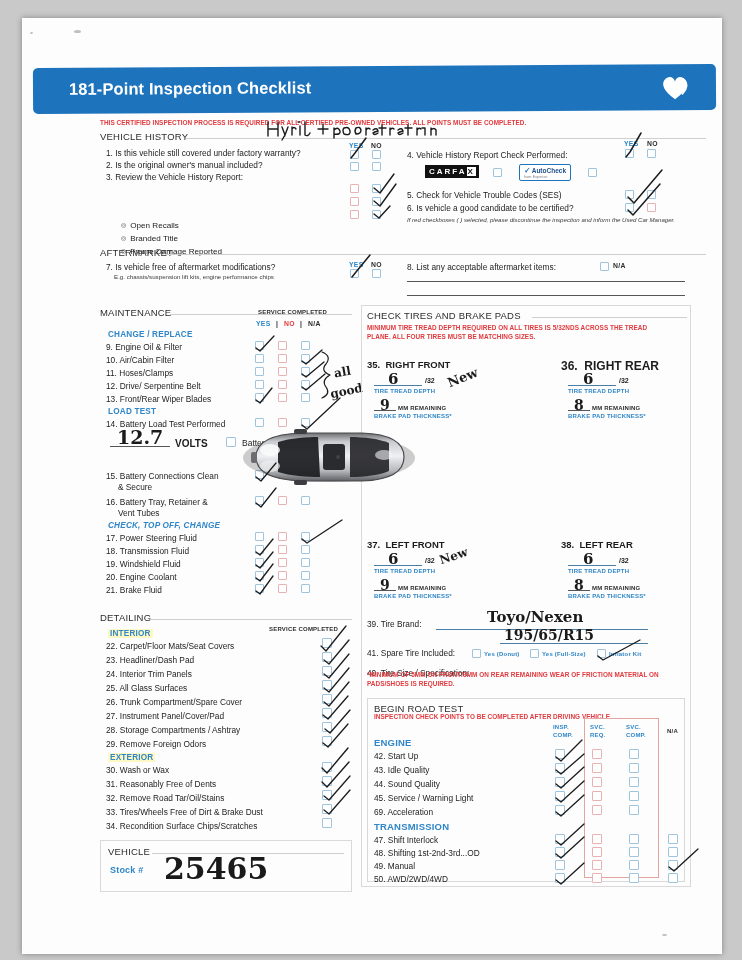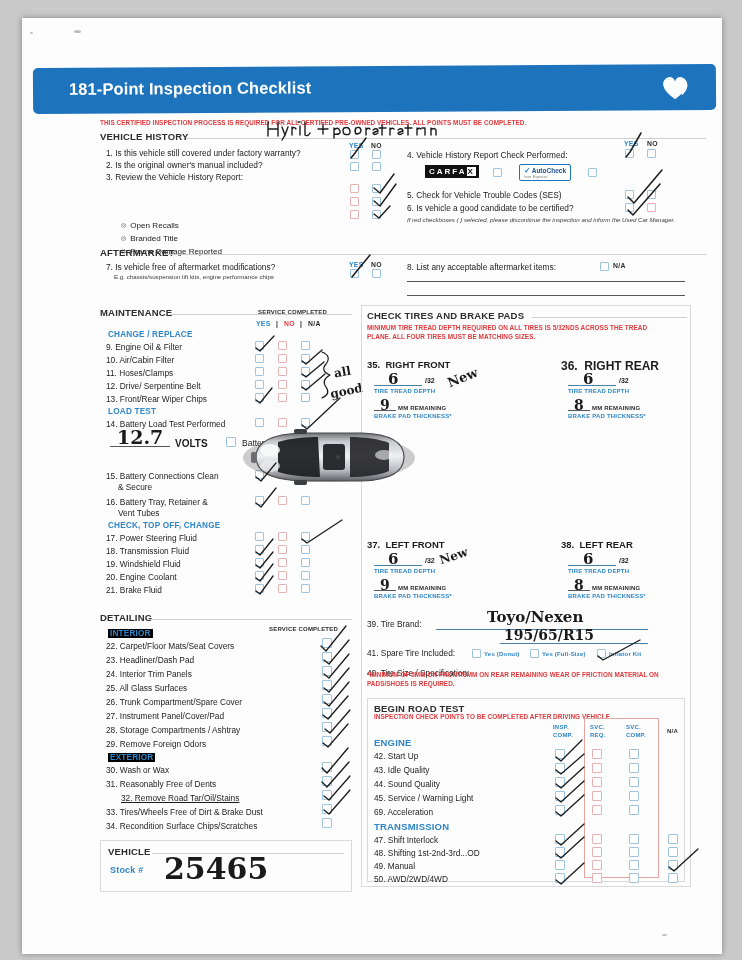--- a/index.html
+++ b/index.html
@@ -33,29 +33,29 @@
   #heart {
     position:absolute; right:26px; top:9px; width:30px; height:28px;
   }
 
   
   .red-note {
     color:#e03a3e; font-size:6.4px; font-weight:bold; letter-spacing:.05px;
     position:absolute; line-height:1.35;
   }
   .sec-head {
-    position:absolute; font-size:9.5px; font-weight:bold; color:#2c2c2c;
+    position:absolute; font-size:9.5px; font-weight:normal; color:#2c2c2c;
     letter-spacing:.2px;
   }
   .sec-rule { position:absolute; height:1px; background:#cfcfcf; }
   .sub-head {
     position:absolute; font-size:8.2px; font-weight:bold; color:#2f86c8;
     letter-spacing:.2px;
   }
-  .sub-head.hl { background:#000000; padding:0 2px; }
+  .sub-head.hl { background:#fef9c3; padding:0 2px; }
   .item {
     position:absolute; font-size:8.3px; color:#1c1c1c; white-space:nowrap;
   }
   .item.sm { font-size:6.2px; color:#3a3a3a; }
   .bullet { position:absolute; font-size:8.1px; color:#1c1c1c;margin-top:36px; }
   .bullet::before {
     content:"\25CE"; font-size:6px; color:#444; margin-right:4px;
     position:relative; top:-1px;
   }
   .lbl-tiny {
@@ -239,21 +239,21 @@
   <div class="yn dark" style="left:254px; top:302px;">|</div>
   <div class="yn red" style="left:262px; top:302px;">NO</div>
   <div class="yn dark" style="left:278px; top:302px;">|</div>
   <div class="yn dark" style="left:286px; top:302px;">N/A</div>
 
   <div class="sub-head" style="left:86px; top:312px;">CHANGE / REPLACE</div>
   <div class="item" style="left:84px; top:324px;"><span>9.</span> <span>Engine Oil &amp; Filter</span></div>
   <div class="item" style="left:84px; top:337px;"><span>10.</span> <span>Air/Cabin Filter</span></div>
   <div class="item" style="left:84px; top:350px;"><span>11.</span> <span>Hoses/Clamps</span></div>
   <div class="item" style="left:84px; top:363px;"><span>12.</span> <span>Drive/ Serpentine Belt</span></div>
-  <div class="item" style="left:84px; top:376px;"><span>13.</span> <span>Front/Rear Wiper Chips</span></div>
+  <div class="item" style="left:84px; top:376px;"><span>13.</span> <span>Front/Rear Wiper Blades</span></div>
 
   <div class="cb" style="left:233px; top:323px;"></div>
   <div class="cb red" style="left:256px; top:323px;"></div>
   <div class="cb" style="left:279px; top:323px;"></div>
   <div class="cb" style="left:233px; top:336px;"></div>
   <div class="cb red" style="left:256px; top:336px;"></div>
   <div class="cb" style="left:279px; top:336px;"></div>
   <div class="cb" style="left:233px; top:349px;"></div>
   <div class="cb red" style="left:256px; top:349px;"></div>
   <div class="cb" style="left:279px; top:349px;"></div>
@@ -281,21 +281,21 @@
   <div class="cb" style="left:233px; top:452px;"></div>
   <div class="cb red" style="left:256px; top:452px;"></div>
   <div class="cb" style="left:279px; top:452px;"></div>
 
   <div class="item" style="left:84px; top:479px;"><span>16.</span> <span>Battery Tray, Retainer &amp;</span></div>
   <div class="item" style="left:96px; top:490px;">Vent Tubes</div>
   <div class="cb" style="left:233px; top:478px;"></div>
   <div class="cb red" style="left:256px; top:478px;"></div>
   <div class="cb" style="left:279px; top:478px;"></div>
 
-  <div class="sub-head" style="left:86px; top:503px;">CHECK, TOP OFF, CHANGE</div>
+  <div class="sub-head" style="left:86px; top:503px;font-style:italic;">CHECK, TOP OFF, CHANGE</div>
   <div class="item" style="left:84px; top:515px;"><span>17.</span> <span>Power Steering Fluid</span></div>
   <div class="item" style="left:84px; top:528px;"><span>18.</span> <span>Transmission Fluid</span></div>
   <div class="item" style="left:84px; top:541px;"><span>19.</span> <span>Windshield Fluid</span></div>
   <div class="item" style="left:84px; top:554px;"><span>20.</span> <span>Engine Coolant</span></div>
   <div class="item" style="left:84px; top:567px;"><span>21.</span> <span>Brake Fluid</span></div>
 
   <div class="cb" style="left:233px; top:514px;"></div>
   <div class="cb red" style="left:256px; top:514px;"></div>
   <div class="cb" style="left:279px; top:514px;"></div>
   <div class="cb" style="left:233px; top:527px;"></div>
@@ -324,21 +324,21 @@
   <div class="item" style="left:84px; top:651px;"><span>24.</span> <span>Interior Trim Panels</span></div>
   <div class="item" style="left:84px; top:665px;"><span>25.</span> <span>All Glass Surfaces</span></div>
   <div class="item" style="left:84px; top:679px;"><span>26.</span> <span>Trunk Compartment/Spare Cover</span></div>
   <div class="item" style="left:84px; top:693px;"><span>27.</span> <span>Instrument Panel/Cover/Pad</span></div>
   <div class="item" style="left:84px; top:707px;"><span>28.</span> <span>Storage Compartments / Ashtray</span></div>
   <div class="item" style="left:84px; top:721px;"><span>29.</span> <span>Remove Foreign Odors</span></div>
 
   <div class="sub-head hl" style="left:86px; top:735px;">EXTERIOR</div>
   <div class="item" style="left:84px; top:747px;"><span>30.</span> <span>Wash or Wax</span></div>
   <div class="item" style="left:84px; top:761px;"><span>31.</span> <span>Reasonably Free of Dents</span></div>
-  <div class="item" style="left:99px; top:775px;text-decoration:underline;"><span>32.</span> <span>Remove Road Tar/Oil/Stains</span></div>
+  <div class="item" style="left:84px; top:775px;"><span>32.</span> <span>Remove Road Tar/Oil/Stains</span></div>
   <div class="item" style="left:84px; top:789px;"><span>33.</span> <span>Tires/Wheels Free of Dirt &amp; Brake Dust</span></div>
   <div class="item" style="left:84px; top:803px;"><span>34.</span> <span>Recondition Surface Chips/Scratches</span></div>
 
   <div class="cb big" style="left:300px; top:620px;"></div>
   <div class="cb big" style="left:300px; top:634px;"></div>
   <div class="cb big" style="left:300px; top:648px;"></div>
   <div class="cb big" style="left:300px; top:662px;"></div>
   <div class="cb big" style="left:300px; top:676px;"></div>
   <div class="cb big" style="left:300px; top:690px;"></div>
   <div class="cb big" style="left:300px; top:704px;"></div>

